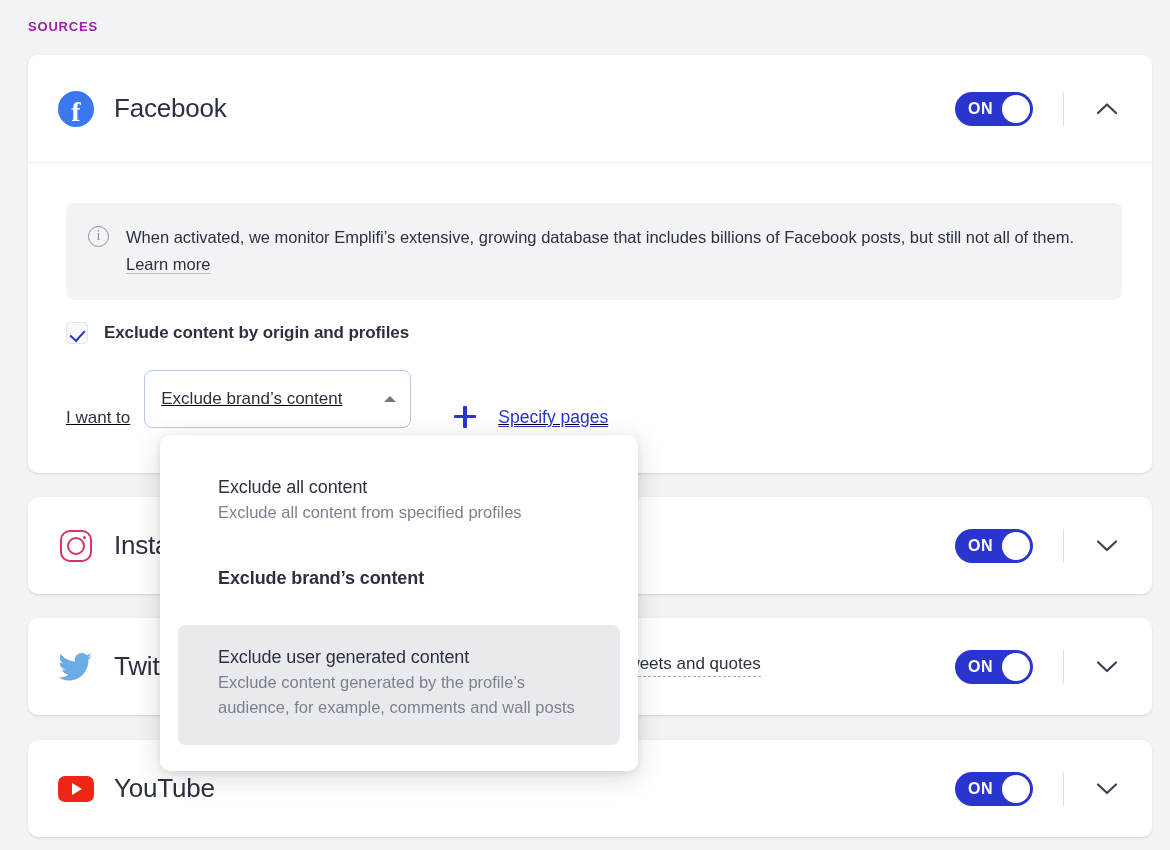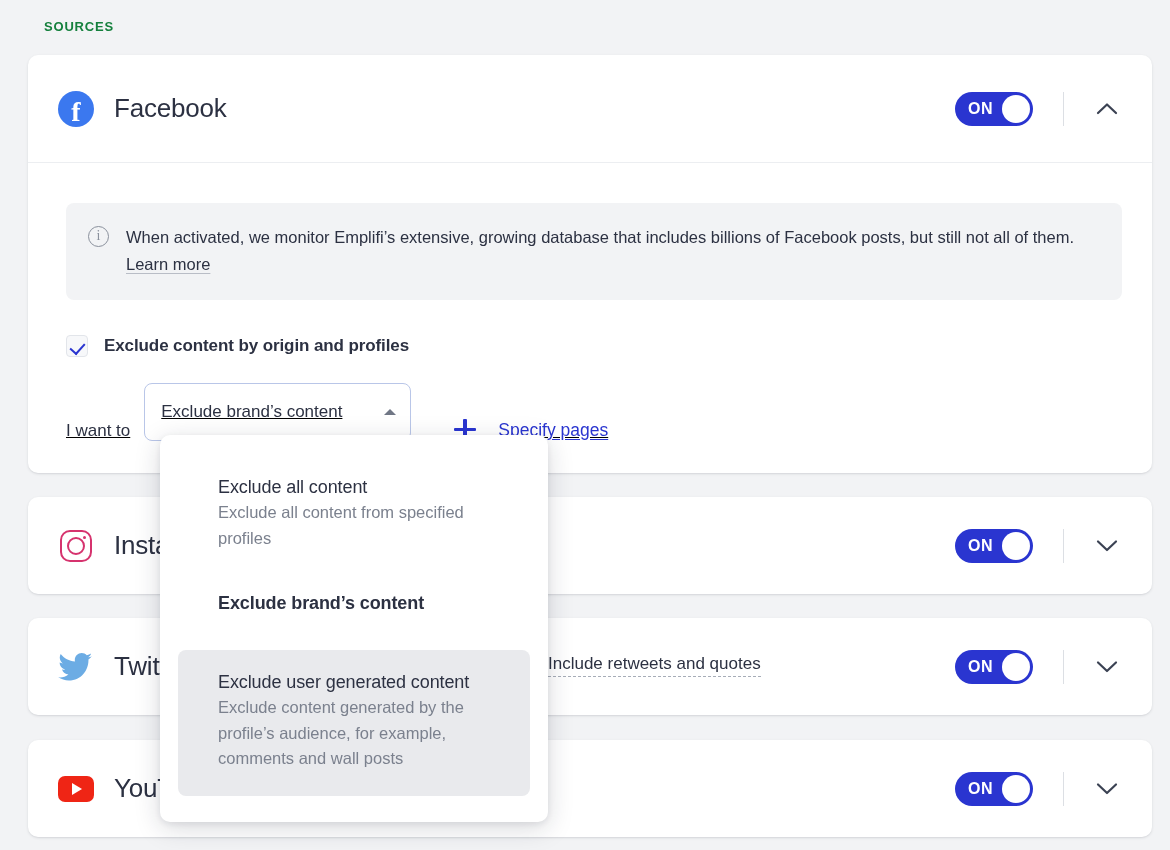--- a/index.html
+++ b/index.html
@@ -15,22 +15,21 @@
 
   .page { position: relative; width: 1170px; height: 850px; }
 
   
   .sources-label {
     position: absolute;
     left: 28px; top: 19px;
     font-size: 13px;
     font-weight: bold;
     letter-spacing: 0.8px;
-    color: #15803d;
-    margin-left: 16px;
+    color: #a21caf;
   }
 
   
   .card {
     position: absolute;
     left: 28px;
     width: 1124px;
     background: #ffffff;
     border-radius: 10px;
     box-shadow: 0 1px 3px rgba(20,25,40,0.10), 0 1px 1px rgba(20,25,40,0.04);
@@ -144,21 +143,21 @@
     color: #2c3142;
     text-decoration: underline;
     text-decoration-color: #b9bdc6;
     text-underline-offset: 3px;
   }
 
   
   .cb-row {
     display: flex;
     align-items: center;
-    margin: 35px 0 0 0;
+    margin: 22px 0 0 0;
     gap: 16px;
   }
   .checkbox {
     width: 22px; height: 22px;
     border-radius: 4px;
     background: #f7f8fa;
     border: 1px solid #e2e5ea;
     position: relative;
     cursor: pointer;
     flex: 0 0 22px;
@@ -242,21 +241,21 @@
     color: #2a35d0;
     text-decoration: underline;
     text-underline-offset: 3px;
   }
 
   
   .dropdown {
     position: absolute;
     left: 160px;
     top: 435px;
-    width: 388px;
+    width: 478px;
     background: #ffffff;
     border-radius: 10px;
     box-shadow: 0 6px 26px rgba(25,30,50,0.17), 0 2px 6px rgba(25,30,50,0.08);
     padding: 34px 0 26px 0;
     z-index: 40;
   }
   .dd-item {
     padding: 8px 22px 10px 40px;
     cursor: pointer;
     border-radius: 8px;

